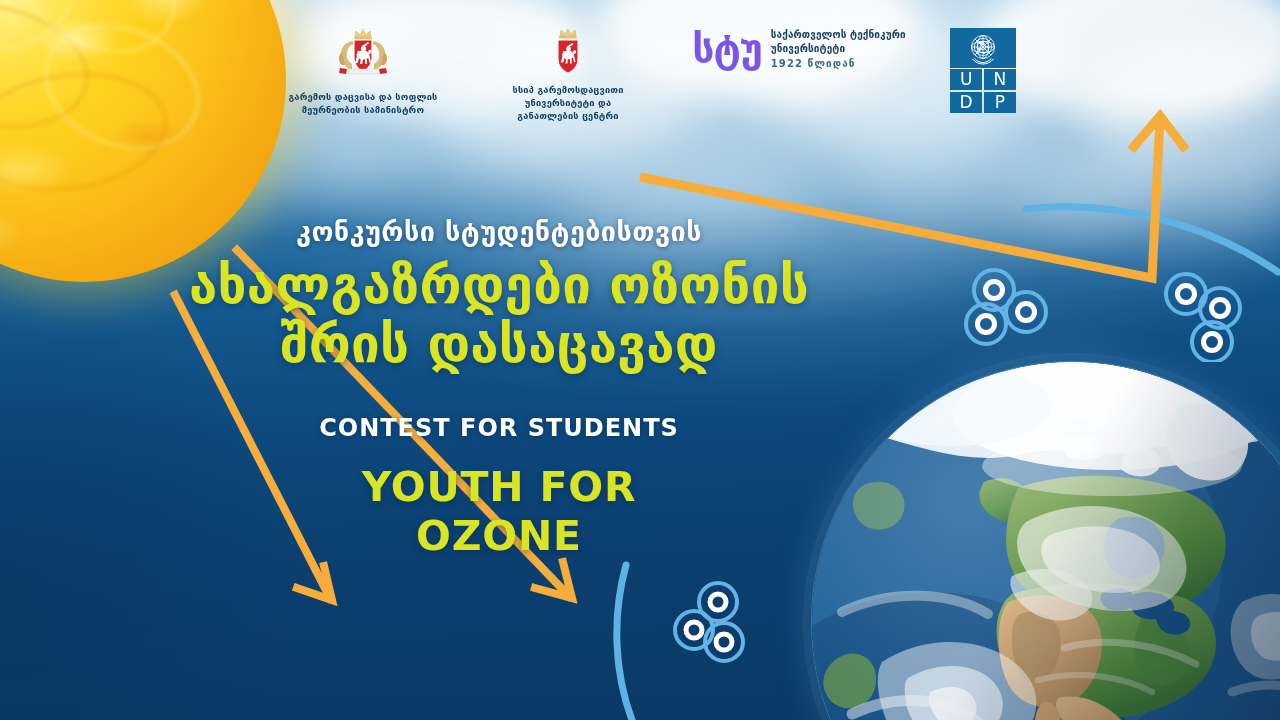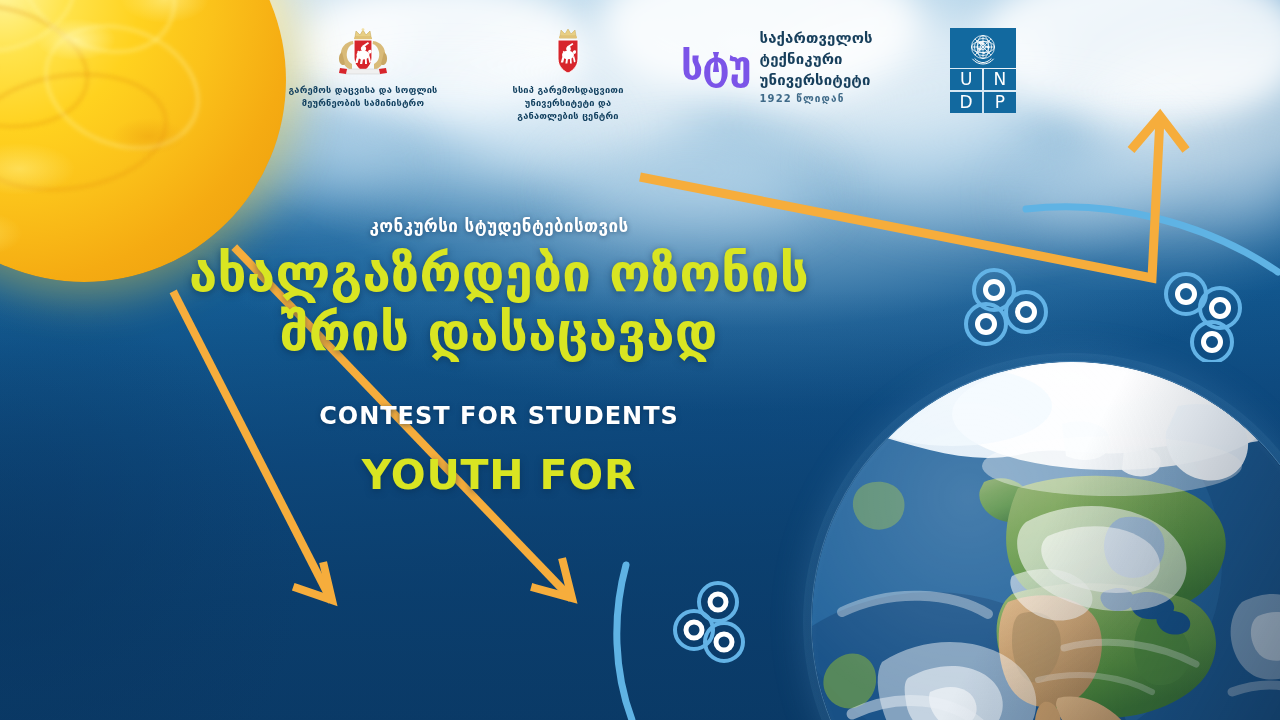--- a/index.html
+++ b/index.html
@@ -131,21 +131,21 @@
 
   
   .logo-bar {
     position:absolute; left:0; top:28px; width:1280px; height:104px;
     display:flex; align-items:flex-start; justify-content:center;
     gap:0;
   }
   .logo {
     display:flex; flex-direction:column; align-items:center;
   }
-  .logo-mog { width:204px; margin-right:10px; }
+  .logo-mog { width:204px; margin-right:10px;gap:7px; }
   .logo-siia { width:186px; margin-right:20px; }
   .logo-gtu  { width:236px; margin-right:30px; }
   .logo-undp { width:72px; }
 
   .logo-cap {
     margin-top:6px;
     text-align:center;
     color:#12405f;
     font-size:9.3px;
     line-height:1.38;
@@ -157,21 +157,21 @@
 
   
   .gtu-row { display:flex; align-items:center; gap:9px; }
   .gtu-mark {
     font-size:39px; font-weight:800; color:#7b54e8;
     line-height:0.92; letter-spacing:-1px;
     font-family:"DejaVu Sans","Liberation Sans",sans-serif;
   }
   .gtu-txt { text-align:left; }
   .gtu-name {
-    color:#173f5c; font-size:15px; font-weight:700; line-height:1.4;
+    color:#173f5c; font-size:10px; font-weight:700; line-height:1.4;
     letter-spacing:0.1px;
   }
   .gtu-year {
     color:#3f6a88; font-size:10px; font-weight:600; margin-top:2px;
     letter-spacing:1.1px;
   }
 
   
   .undp-box { width:66px; }
   .undp-emblem {
@@ -190,21 +190,21 @@
   }
 
   
   .headline {
     position:absolute; left:0; top:216px; width:1280px;
     text-align:center;
     padding-right:282px;
   }
   .ka-sub {
     color:#ffffff;
-    font-size:17px;
+    font-size:27px;
     font-weight:700;
     letter-spacing:0.4px;
     line-height:1.2;
     text-shadow:0 1px 5px rgba(6,40,74,0.55);
   }
   .ka-main {
     color:#d9e522;
     font-size:51px;
     font-weight:800;
     line-height:1.14;
@@ -575,17 +575,18 @@
   <div class="headline">
     <div class="ka-sub">კონკურსი სტუდენტებისთვის</div>
     <div class="ka-main">
       <div>ახალგაზრდები ოზონის</div>
       <div>შრის დასაცავად</div>
     </div>
     <div class="en-block">
       <div class="en-sub">CONTEST FOR STUDENTS</div>
       <div class="en-main">
         <div>YOUTH FOR</div>
+        <div>OZONE</div>
       </div>
     </div>
   </div>
 
 </div>
 
 </body></html>

